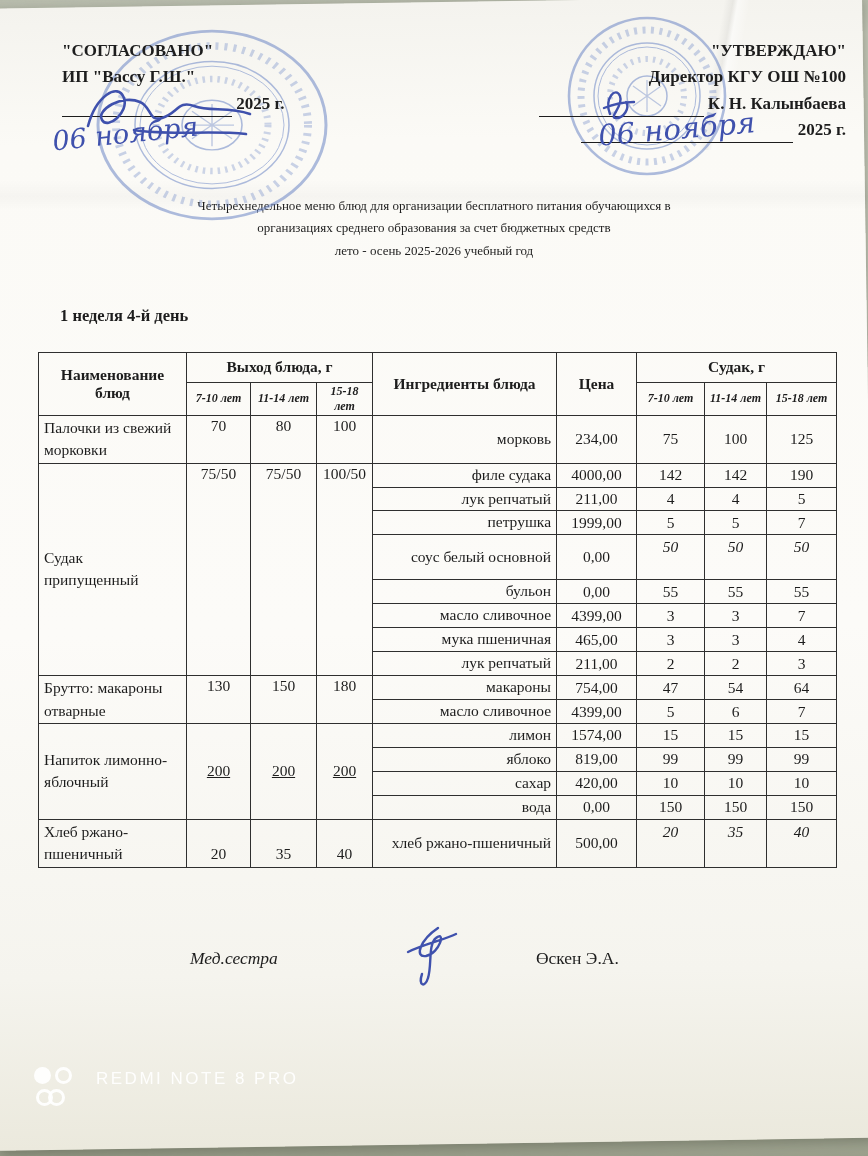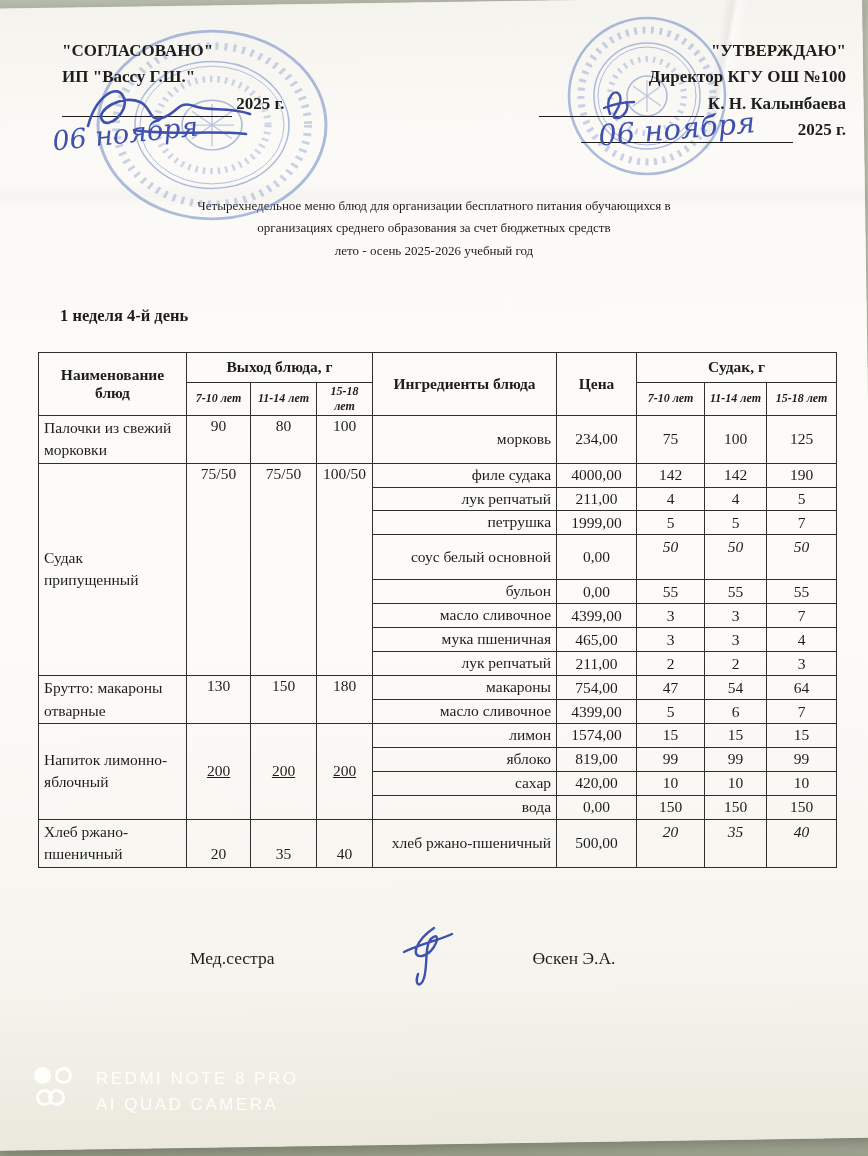--- a/index.html
+++ b/index.html
@@ -53,21 +53,21 @@
   td.portion.middle{vertical-align:middle;text-decoration:underline;}
   td.portion.bottom{vertical-align:bottom;padding-bottom:4px;}
   tr.normal{height:23px;}
   tr.tall{height:45px;}
   tr.tall td.brutto{vertical-align:top;padding-top:3px;font-style:italic;}
   thead tr.h1{height:30px;margin-top:36px;}
   thead tr.h2{height:21px;}
 
   
   .footer-sign{position:relative;margin:54px 0 0 190px;font-size:17.5px;display:flex;align-items:center;}
-  .footer-sign .role{margin-right:108px;}
+  .footer-sign .role{margin-right:108px;font-style:italic;}
 
   
   .watermark{position:absolute;left:34px;top:1066px;display:flex;align-items:flex-start;
     color:rgba(255,255,255,.93);font-family:"Liberation Sans",sans-serif;z-index:5;}
   .wm-logo{width:46px;height:42px;position:relative;margin-right:16px;}
   .wm-logo .dot{position:absolute;width:17px;height:17px;border-radius:50%;}
   .wm-logo .solid{left:0;top:1px;background:rgba(255,255,255,.93);}
   .wm-logo .ring{left:21px;top:1px;border:3.2px solid rgba(255,255,255,.93);width:11px;height:11px;}
   .wm-logo .inf1{left:2px;top:23px;border:3.2px solid rgba(255,255,255,.93);width:11px;height:11px;}
   .wm-logo .inf2{left:14px;top:23px;border:3.2px solid rgba(255,255,255,.93);width:11px;height:11px;}
@@ -177,21 +177,21 @@
           <th class="age">11-14 лет</th>
           <th class="age">15-18 лет</th>
           <th class="age">7-10 лет</th>
           <th class="age">11-14 лет</th>
           <th class="age">15-18 лет</th>
         </tr>
       </thead>
       <tbody>
           <tr class="normal">
             <td class="dish-name" rowspan="1">Палочки из свежий морковки</td>
-            <td class="num portion top" rowspan="1">90</td>
+            <td class="num portion top" rowspan="1">70</td>
             <td class="num portion top" rowspan="1">80</td>
             <td class="num portion top" rowspan="1">100</td>
             <td class="ing">морковь</td>
             <td class="num price">234,00</td>
             <td class="num brutto">75</td>
             <td class="num brutto">100</td>
             <td class="num brutto">125</td>
           </tr>
           <tr class="normal">
             <td class="dish-name" rowspan="8">Судак припущенный</td>
@@ -327,18 +327,17 @@
 
     <div class="watermark">
       <div class="wm-logo">
         <div class="dot solid"></div>
         <div class="dot ring"></div>
         <div class="dot inf1"></div>
         <div class="dot inf2"></div>
       </div>
       <div class="wm-text">
         <div>REDMI NOTE 8 PRO</div>
-        <div>AI QUAD CAMERA</div>
       </div>
     </div>
 
   </div>
 </div>
 
 </body></html>

